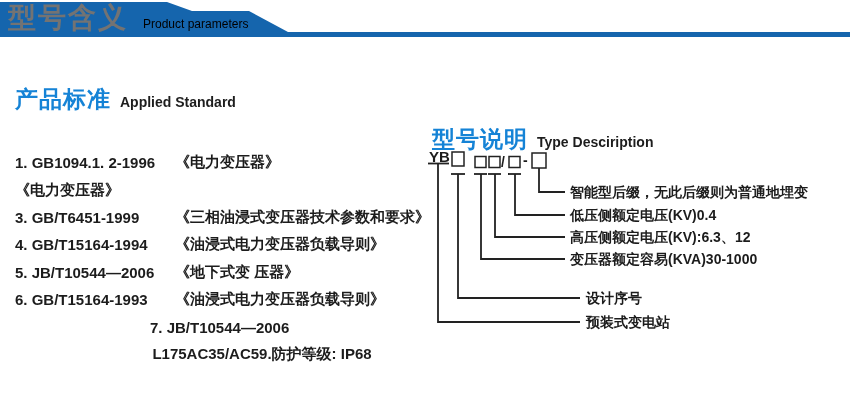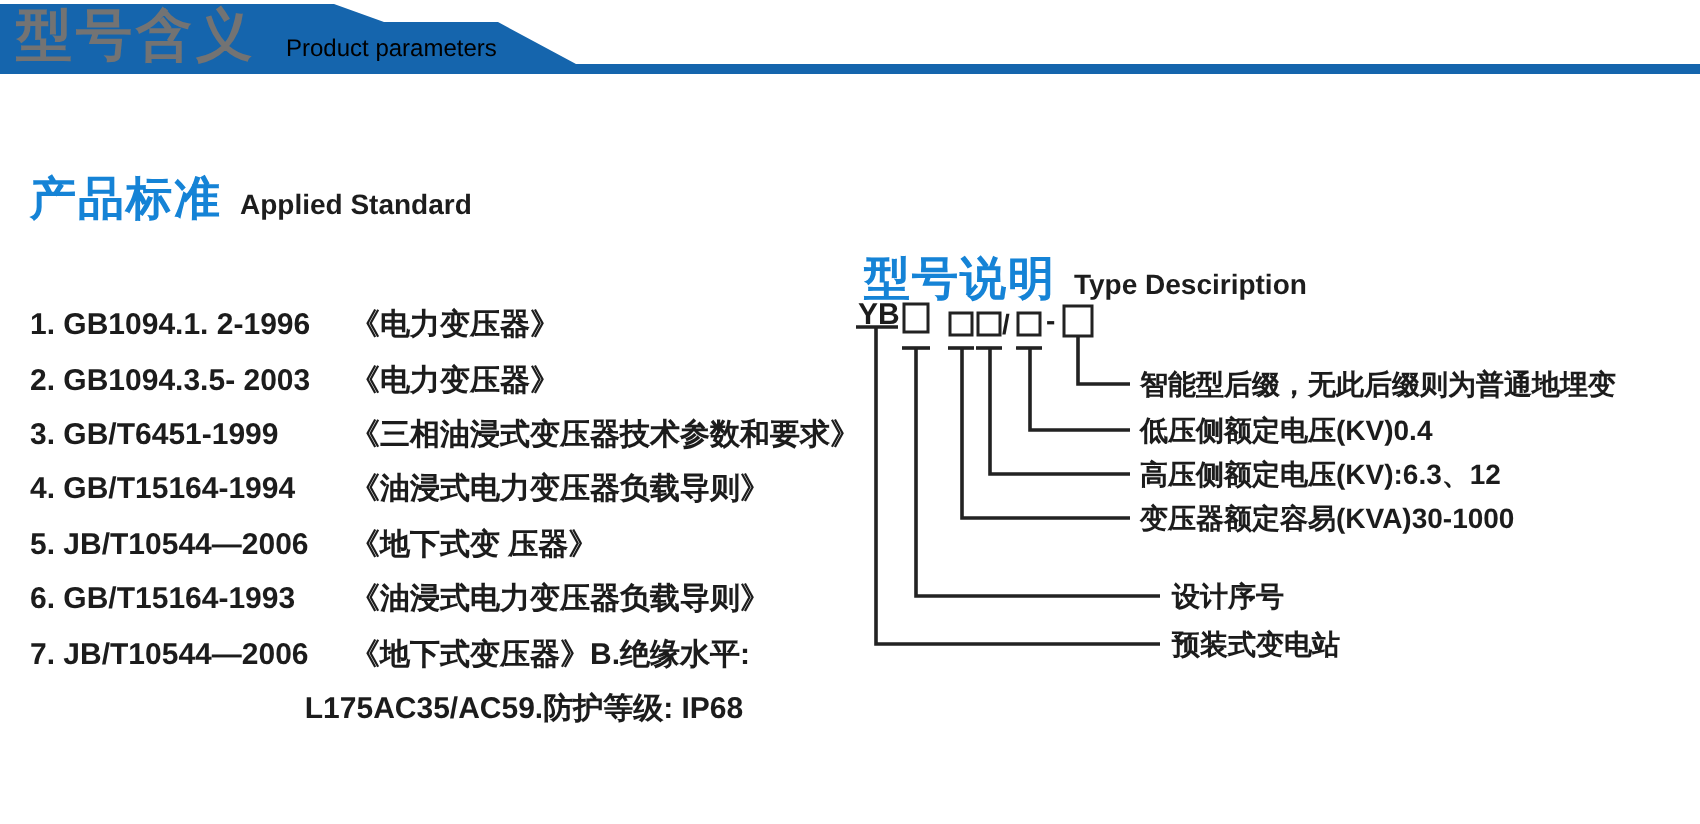--- a/index.html
+++ b/index.html
@@ -57,42 +57,40 @@
   <div class="sec-head head-right">
     <span class="cn">型号说明</span><span class="en">Type Desciription</span>
   </div>
 
   <div class="std-list">
     <div class="std-row">
       <span class="std-code">1. GB1094.1. 2-1996</span>
       <span class="std-title">《电力变压器》</span>
     </div>
     <div class="std-row">
-      <span class="std-code">2. GB1094.3.5- 2003</span>
       <span class="std-title">《电力变压器》</span>
     </div>
     <div class="std-row">
       <span class="std-code">3. GB/T6451-1999</span>
       <span class="std-title">《三相油浸式变压器技术参数和要求》</span>
     </div>
     <div class="std-row">
       <span class="std-code">4. GB/T15164-1994</span>
       <span class="std-title">《油浸式电力变压器负载导则》</span>
     </div>
     <div class="std-row">
       <span class="std-code">5. JB/T10544—2006</span>
       <span class="std-title">《地下式变 压器》</span>
     </div>
     <div class="std-row">
       <span class="std-code">6. GB/T15164-1993</span>
       <span class="std-title">《油浸式电力变压器负载导则》</span>
     </div>
     <div class="std-row">
       <span class="std-code">7. JB/T10544—2006</span>
-      <span class="std-title">《地下式变压器》B.绝缘水平:</span>
     </div>
     <div class="std-row">
       <span class="std-cont">L175AC35/AC59.防护等级: IP68</span>
     </div>
   </div>
 
   <svg class="diagram" width="430" height="215" viewBox="0 0 430 215">
 
     <text x="9" y="27" font-size="15" font-weight="bold">YB</text>
     <rect x="32" y="17" width="12" height="14"></rect>

